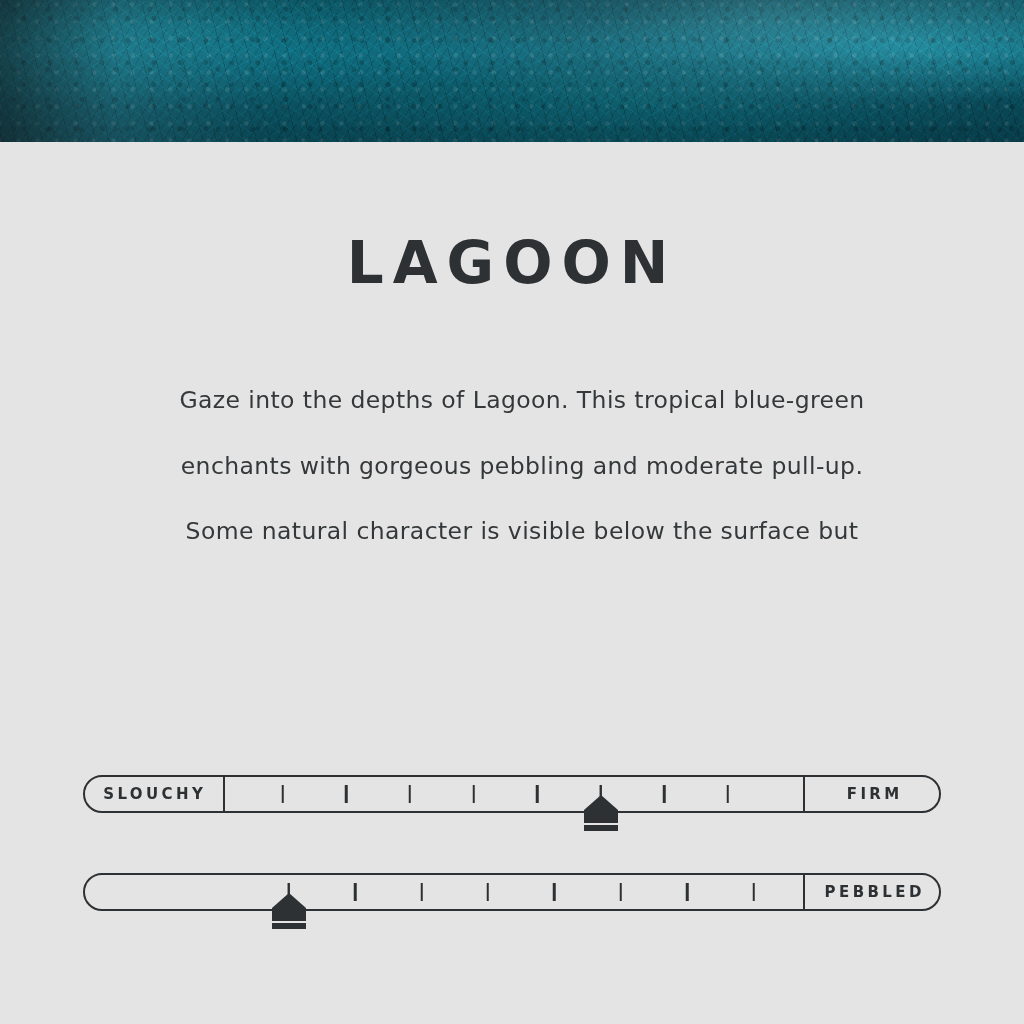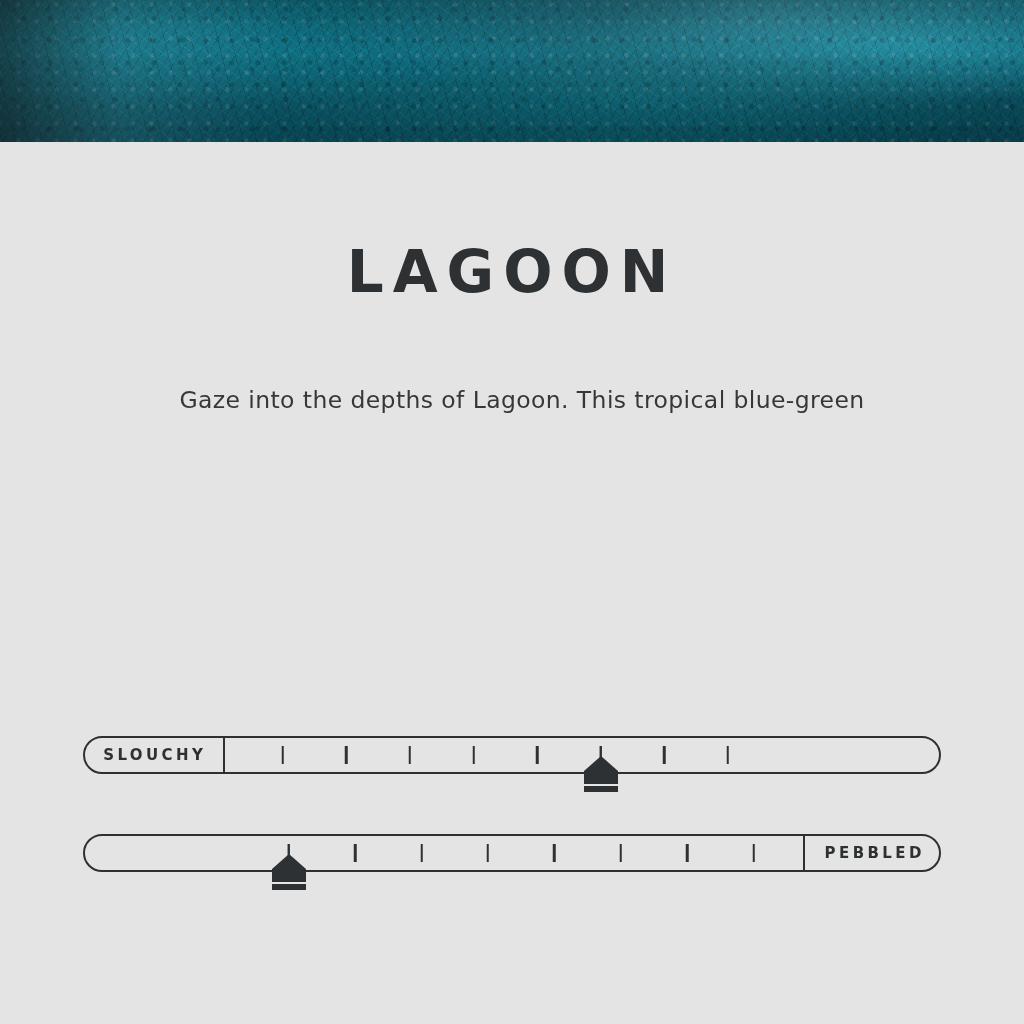--- a/index.html
+++ b/index.html
@@ -67,21 +67,21 @@
   .hero .dark-left {
     position: absolute;
     left: 0; top: 0; bottom: 0;
     width: 120px;
     background: linear-gradient(to right, rgba(0,0,0,.45), rgba(0,0,0,0));
   }
 
   
   .title {
     position: absolute;
-    top: 238px;
+    top: 229px;
     left: 0;
     width: 1024px;
     text-align: center;
     font-family: "DejaVu Sans", sans-serif;
     font-weight: bold;
     font-size: 58px;
     letter-spacing: 9px;
     color: #2e3133;
   }
 
@@ -100,21 +100,21 @@
     display: block;
     line-height: 65.5px;
     white-space: nowrap;
     margin-left: 20px;
   }
 
   
   .scales {
     position: absolute;
     left: 83px;
-    top: 736px;
+    top: 775px;
     width: 858px;
   }
   .scale {
     position: relative;
     height: 38px;
     margin-bottom: 60px;
   }
   .scale-track {
     position: absolute;
     inset: 0;
@@ -218,20 +218,22 @@
   <div class="cells"></div>
   <div class="grain"></div>
   <div class="shine"></div>
   <div class="dark-left"></div>
 </div>
 
 <div class="title">LAGOON</div>
 
 <div class="body-copy">
   <span class="line">Gaze into the depths of Lagoon. This tropical blue-green</span>
+  <span class="line">enchants with gorgeous pebbling and moderate pull-up.</span>
+  <span class="line">Some natural character is visible below the surface but</span>
 </div>
 
 <div class="scales">
 
   <div class="scale">
     <div class="scale-track"></div>
     <div class="cap left">SLOUCHY</div>
     <div class="ticks">
       <span class="tick" style="left:10%"></span>
       <span class="tick" style="left:21%"></span>
@@ -241,20 +243,21 @@
       <span class="tick" style="left:65%"></span>
       <span class="tick" style="left:76%"></span>
       <span class="tick" style="left:87%"></span>
       <div class="marker" style="left:65%">
         <span class="pin"></span>
         <span class="house"></span>
         <span class="body"></span>
         <span class="foot"></span>
       </div>
     </div>
+    <div class="cap right">FIRM</div>
   </div>
 
   <div class="scale">
     <div class="scale-track"></div>
     <div class="ticks">
       <span class="tick" style="left:11%"></span>
       <span class="tick" style="left:22.5%"></span>
       <span class="tick" style="left:34%"></span>
       <span class="tick" style="left:45.5%"></span>
       <span class="tick" style="left:57%"></span>

